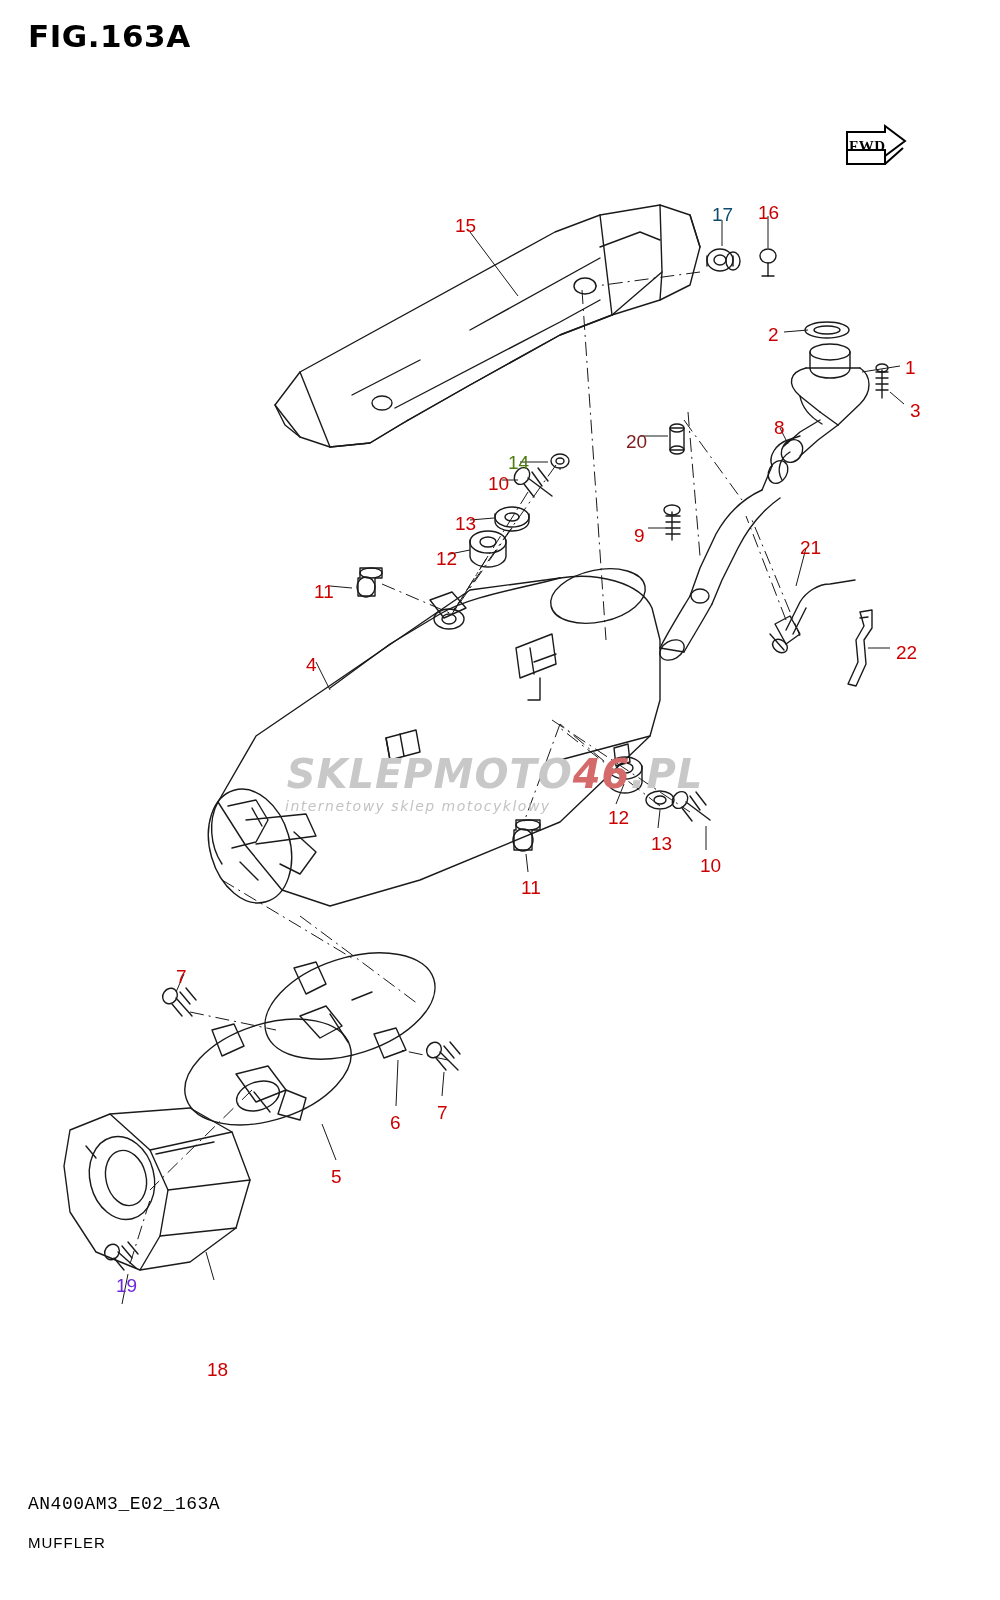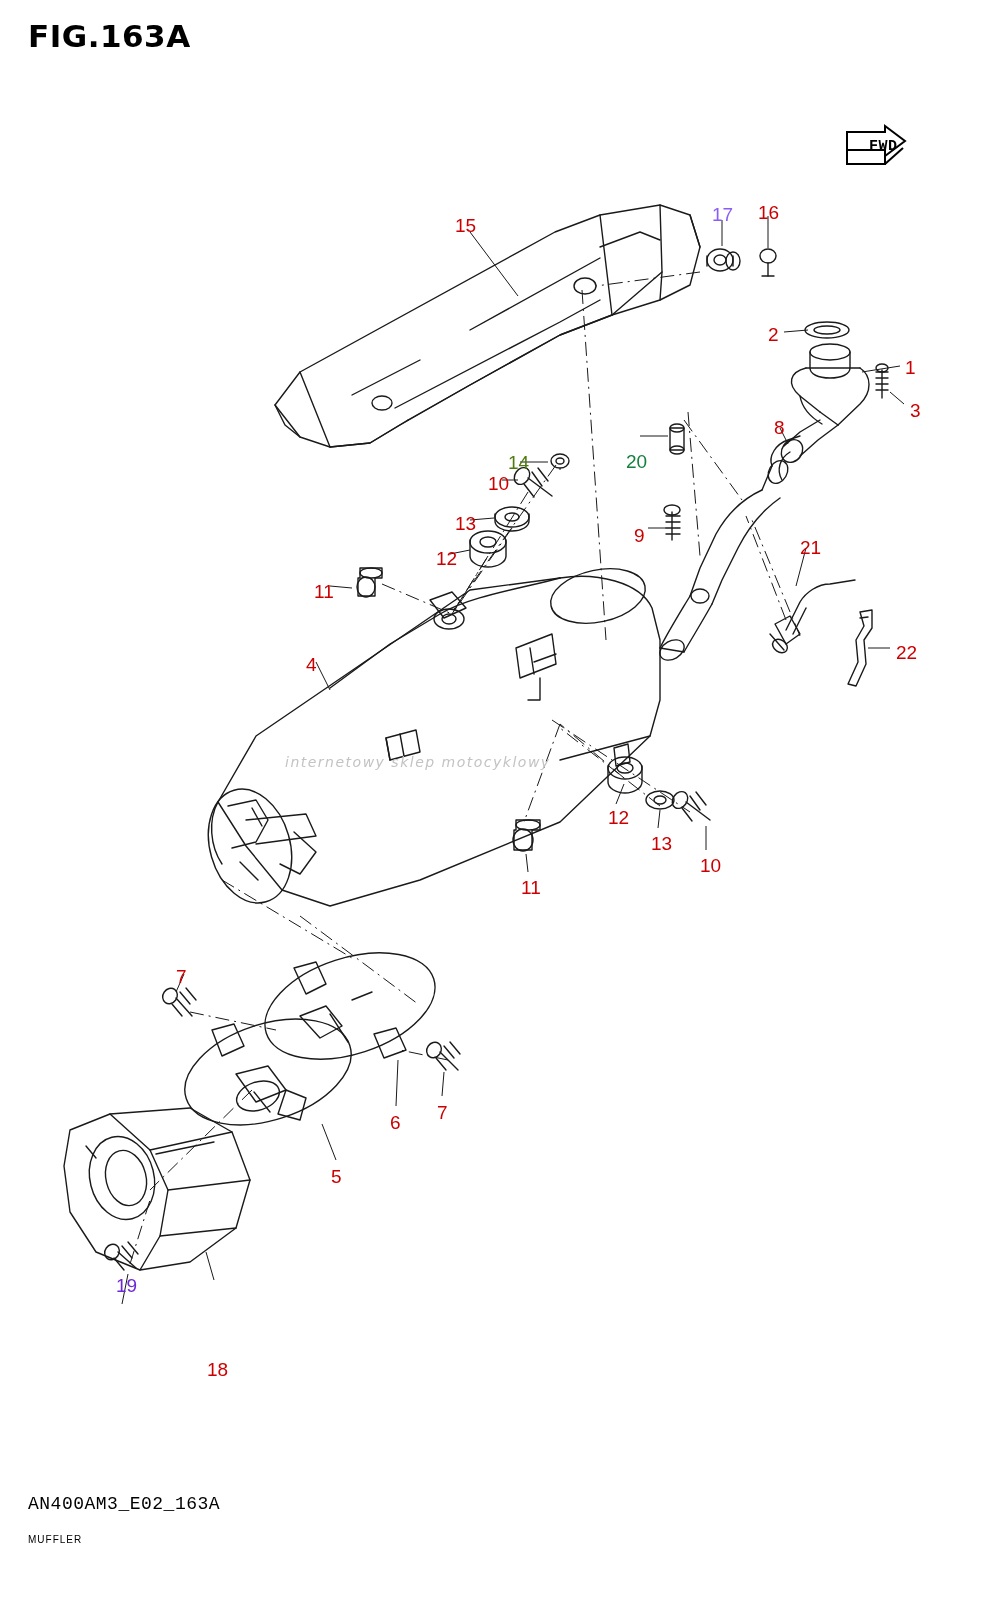--- a/index.html
+++ b/index.html
@@ -34,21 +34,21 @@
     left: 28px;
     top: 1494px;
     font-size: 18px;
     font-family: Liberation Mono, monospace;
     letter-spacing: 0.5px;
   }
   #footer-name {
     position: absolute;
     left: 28px;
     top: 1534px;
-    font-size: 10px;
+    font-size: 15px;
     letter-spacing: 1px;
     font-family: "Liberation Sans", sans-serif;
   }
   .callout {
     position: absolute;
     color: #cc0000;
     font-size: 19px;
     font-family: "Liberation Sans", sans-serif;
     font-weight: normal;
     line-height: 1;
@@ -93,25 +93,25 @@
   }
   #fwd-badge {
     position: absolute;
     left: 845px;
     top: 124px;
     width: 62px;
     height: 48px;
   }
   #fwd-badge .fwd-text {
     position: absolute;
-    left: 24px;
+    left: 4px;
     top: 14px;
     font-size: 15px;
     font-weight: bold;
-    font-family: Liberation Mono, monospace;
+    font-family: Liberation Serif, serif;
     letter-spacing: 0.5px;
   }
 </style>
 </head>
 <body>
 
 <div class="page">
 
   <div id="fig-title">FIG.163A</div>
 
@@ -400,31 +400,32 @@
       <path d="M184,974 L176,992"></path>
       <path d="M396,1106 L398,1060"></path>
       <path d="M442,1096 L444,1072"></path>
       <path d="M336,1160 L322,1124"></path>
       <path d="M214,1280 L206,1252"></path>
       <path d="M122,1304 L128,1274"></path>
     </g>
   </svg>
 
   <div id="watermark">
+    <div class="wm-main"><span>SKLEPMOTO</span><span class="red">46</span><span>.PL</span></div>
     <div class="wm-sub">internetowy sklep motocyklowy</div>
   </div>
 
   <div id="callouts-layer">
       <div class="callout" style="left: 455px; top: 216px; color: rgb(204, 0, 0);">15</div>
-      <div class="callout" style="left: 712px; top: 205px; color: #8b5cf6;">17</div>
+      <div class="callout" style="left: 712px; top: 205px; color: #0c4a6e;">17</div>
       <div class="callout" style="left: 758px; top: 203px; color: rgb(204, 0, 0);">16</div>
       <div class="callout" style="left: 768px; top: 325px; color: rgb(204, 0, 0);">2</div>
       <div class="callout" style="left: 905px; top: 358px; color: rgb(204, 0, 0);">1</div>
       <div class="callout" style="left: 910px; top: 401px; color: rgb(204, 0, 0);">3</div>
-      <div class="callout" style="left: 626px; top: 452px; color: #15803d;">20</div>
+      <div class="callout" style="left: 626px; top: 432px; color: #7f1d1d;">20</div>
       <div class="callout" style="left: 774px; top: 418px; color: rgb(204, 0, 0);">8</div>
       <div class="callout" style="left: 508px; top: 453px; color: #4d7c0f;">14</div>
       <div class="callout" style="left: 488px; top: 474px; color: rgb(204, 0, 0);">10</div>
       <div class="callout" style="left: 634px; top: 526px; color: rgb(204, 0, 0);">9</div>
       <div class="callout" style="left: 455px; top: 514px; color: rgb(204, 0, 0);">13</div>
       <div class="callout" style="left: 436px; top: 549px; color: rgb(204, 0, 0);">12</div>
       <div class="callout" style="left: 314px; top: 582px; color: rgb(204, 0, 0);">11</div>
       <div class="callout" style="left: 800px; top: 538px; color: rgb(204, 0, 0);">21</div>
       <div class="callout" style="left: 896px; top: 643px; color: rgb(204, 0, 0);">22</div>
       <div class="callout" style="left: 306px; top: 655px; color: rgb(204, 0, 0);">4</div>

